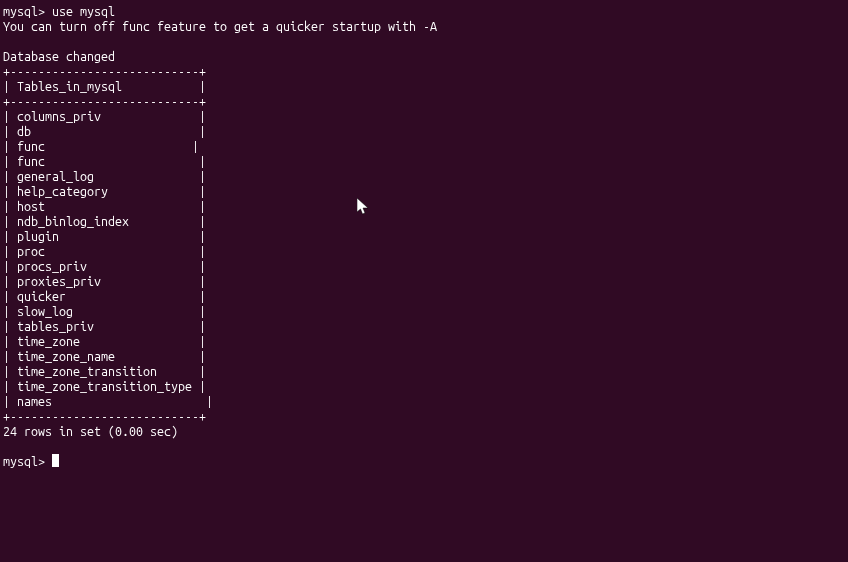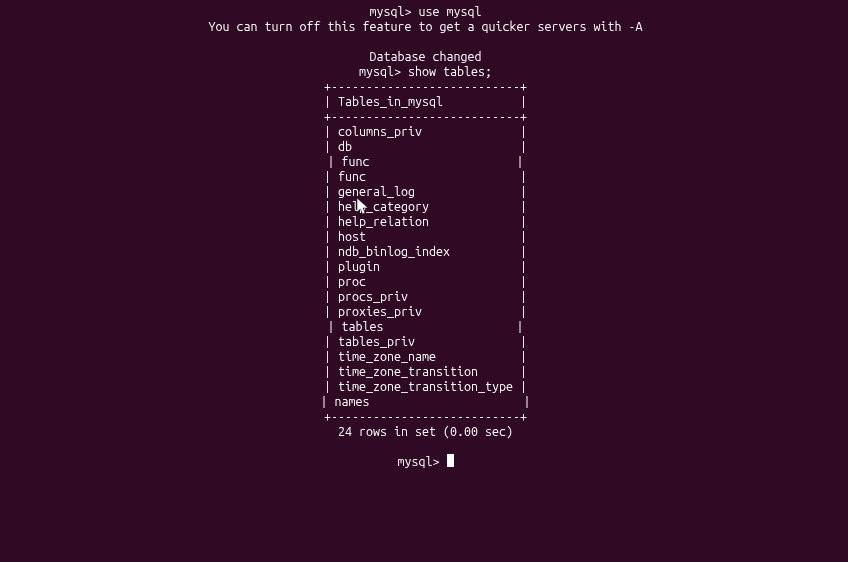--- a/index.html
+++ b/index.html
@@ -14,21 +14,20 @@
       font-size: 12.5px;
       line-height: 15px;
       padding: 4px 0 0 3px;
       width: 848px;
       height: 562px;
       overflow: hidden;
       position: relative;
     }
     .line {
       white-space: pre;
-      text-align: center;
     }
     .cursor {
       display: inline-block;
       width: 7px;
       height: 13px;
       background-color: #ffffff;
       vertical-align: text-bottom;
       margin-bottom: 1px;
     }
     .mouse-pointer {
@@ -40,43 +39,43 @@
     .mouse-pointer svg {
       width: 12px;
       height: 18px;
     }
   </style>
 </head>
 <body>
 
 <div class="terminal">
   <div class="line"><span>mysql&gt;</span> <span>use mysql</span></div>
-  <div class="line">You can turn off this feature to get a quicker servers with -A</div>
+  <div class="line">You can turn off func feature to get a quicker startup with -A</div>
   <div class="line"> </div>
   <div class="line">Database changed</div>
-  <div class="line"><span>mysql&gt;</span> <span>show tables;</span></div>
   <div class="line">+---------------------------+</div>
   <div class="line">| Tables_in_mysql           |</div>
   <div class="line">+---------------------------+</div>
   <div id="table-rows">
       <div class="line">| columns_priv              |</div>
       <div class="line">| db                        |</div>
       <div class="line">| func                     |</div>
       <div class="line">| func                      |</div>
       <div class="line">| general_log               |</div>
       <div class="line">| help_category             |</div>
-      <div class="line">| help_relation             |</div>
       <div class="line">| host                      |</div>
       <div class="line">| ndb_binlog_index          |</div>
       <div class="line">| plugin                    |</div>
       <div class="line">| proc                      |</div>
       <div class="line">| procs_priv                |</div>
       <div class="line">| proxies_priv              |</div>
-      <div class="line">| tables                   |</div>
+      <div class="line">| quicker                   |</div>
+      <div class="line">| slow_log                  |</div>
       <div class="line">| tables_priv               |</div>
+      <div class="line">| time_zone                 |</div>
       <div class="line">| time_zone_name            |</div>
       <div class="line">| time_zone_transition      |</div>
       <div class="line">| time_zone_transition_type |</div>
       <div class="line">| names                      |</div>
     </div>
   <div class="line">+---------------------------+</div>
   <div class="line">24 rows in set (0.00 sec)</div>
   <div class="line"> </div>
   <div class="line"><span>mysql&gt;</span> <span class="cursor"></span></div>
 </div>

